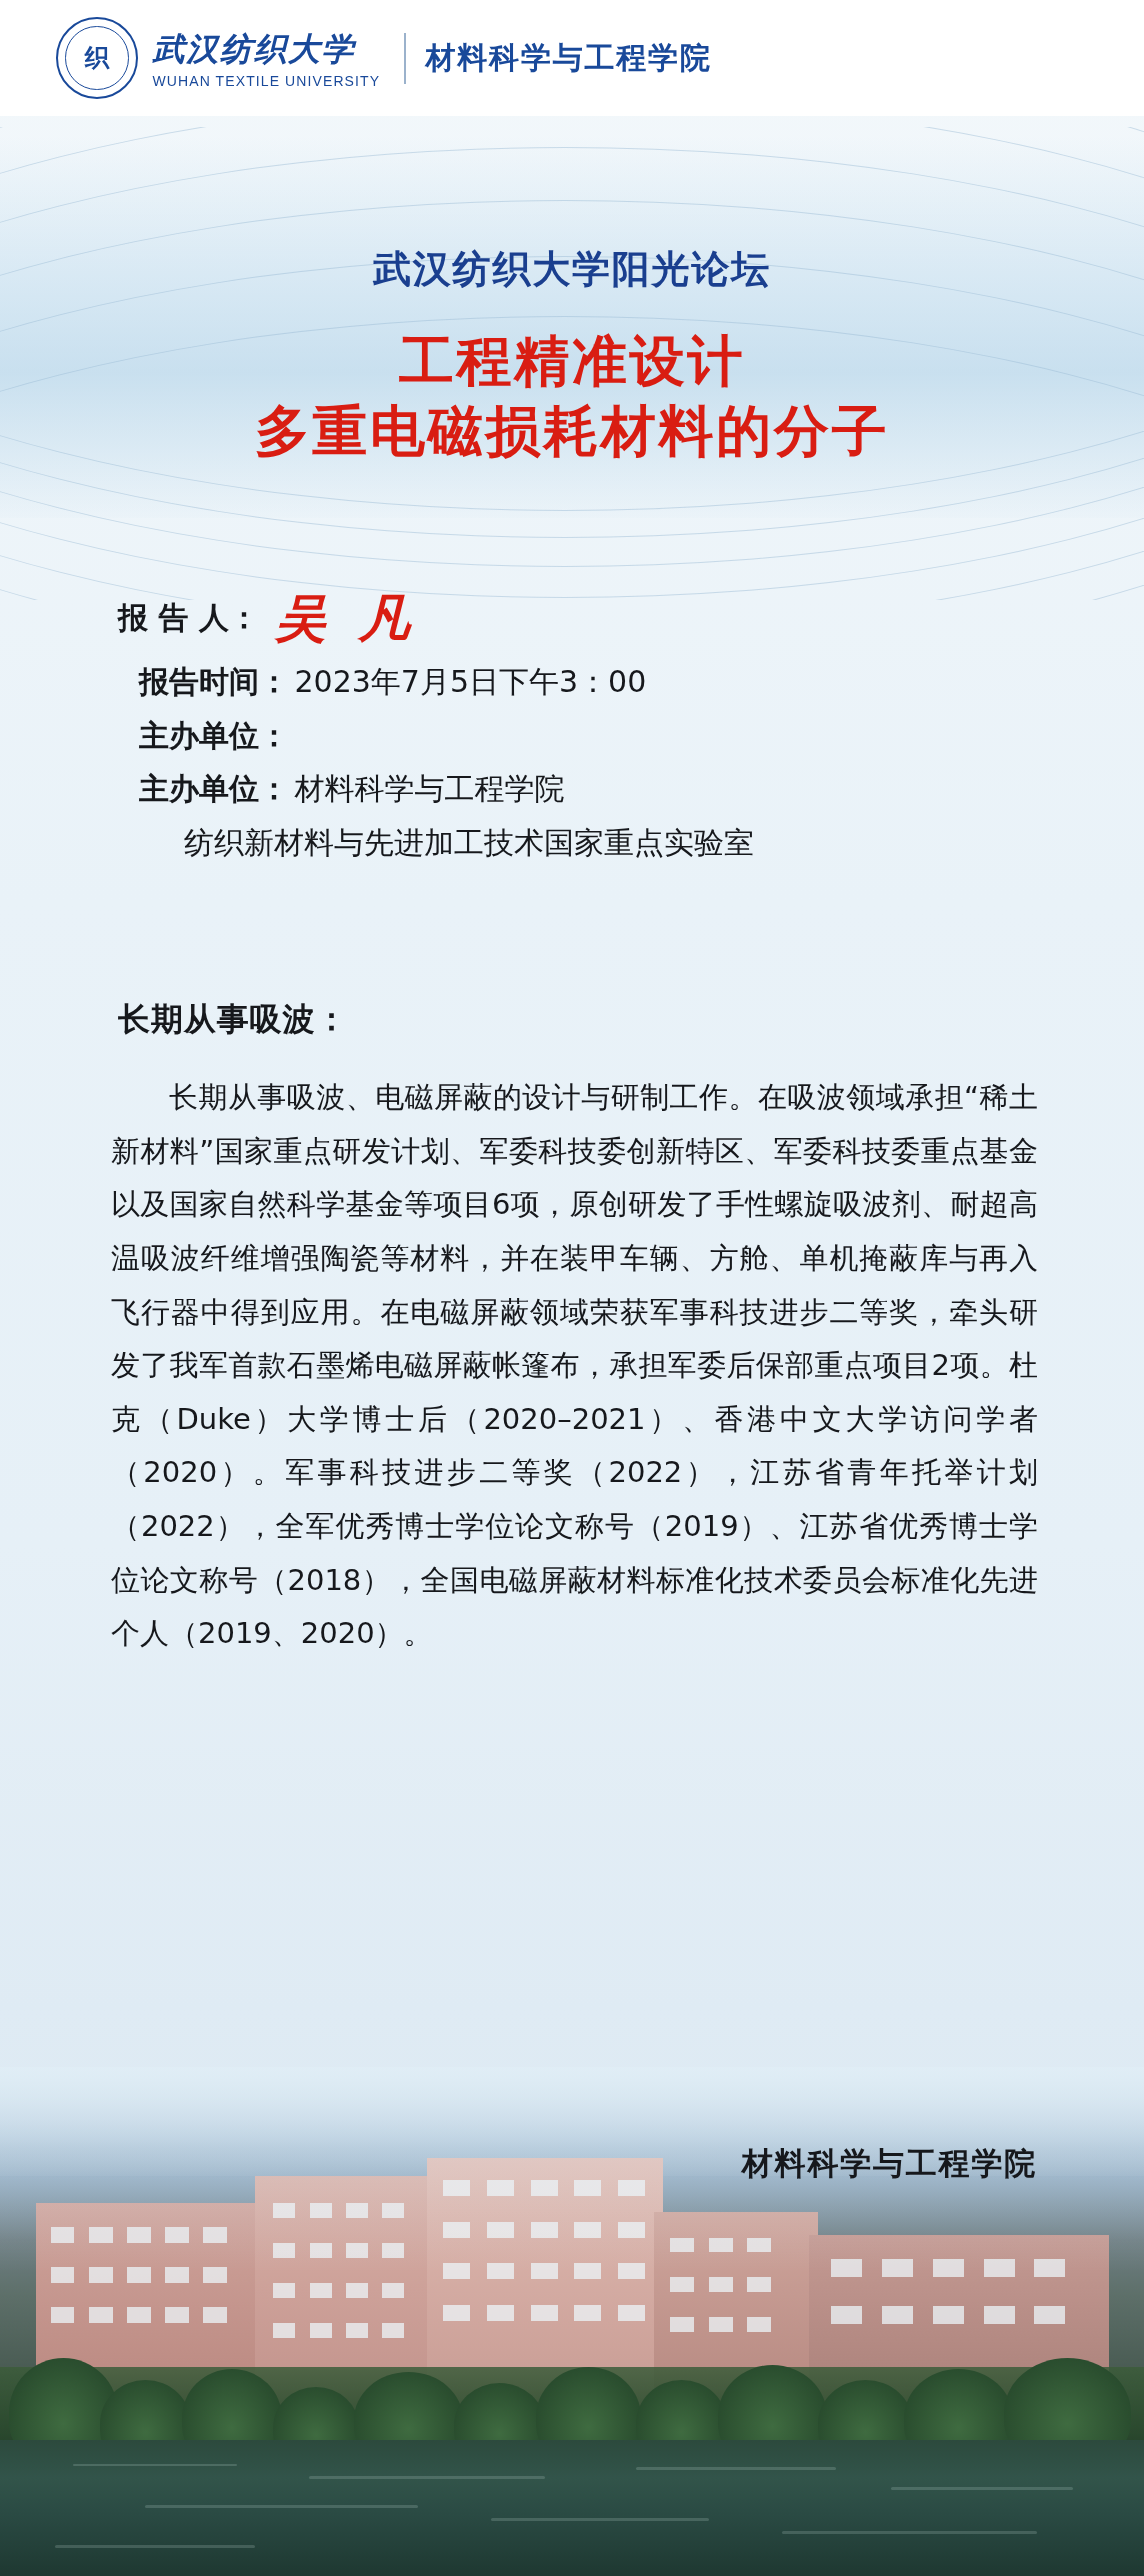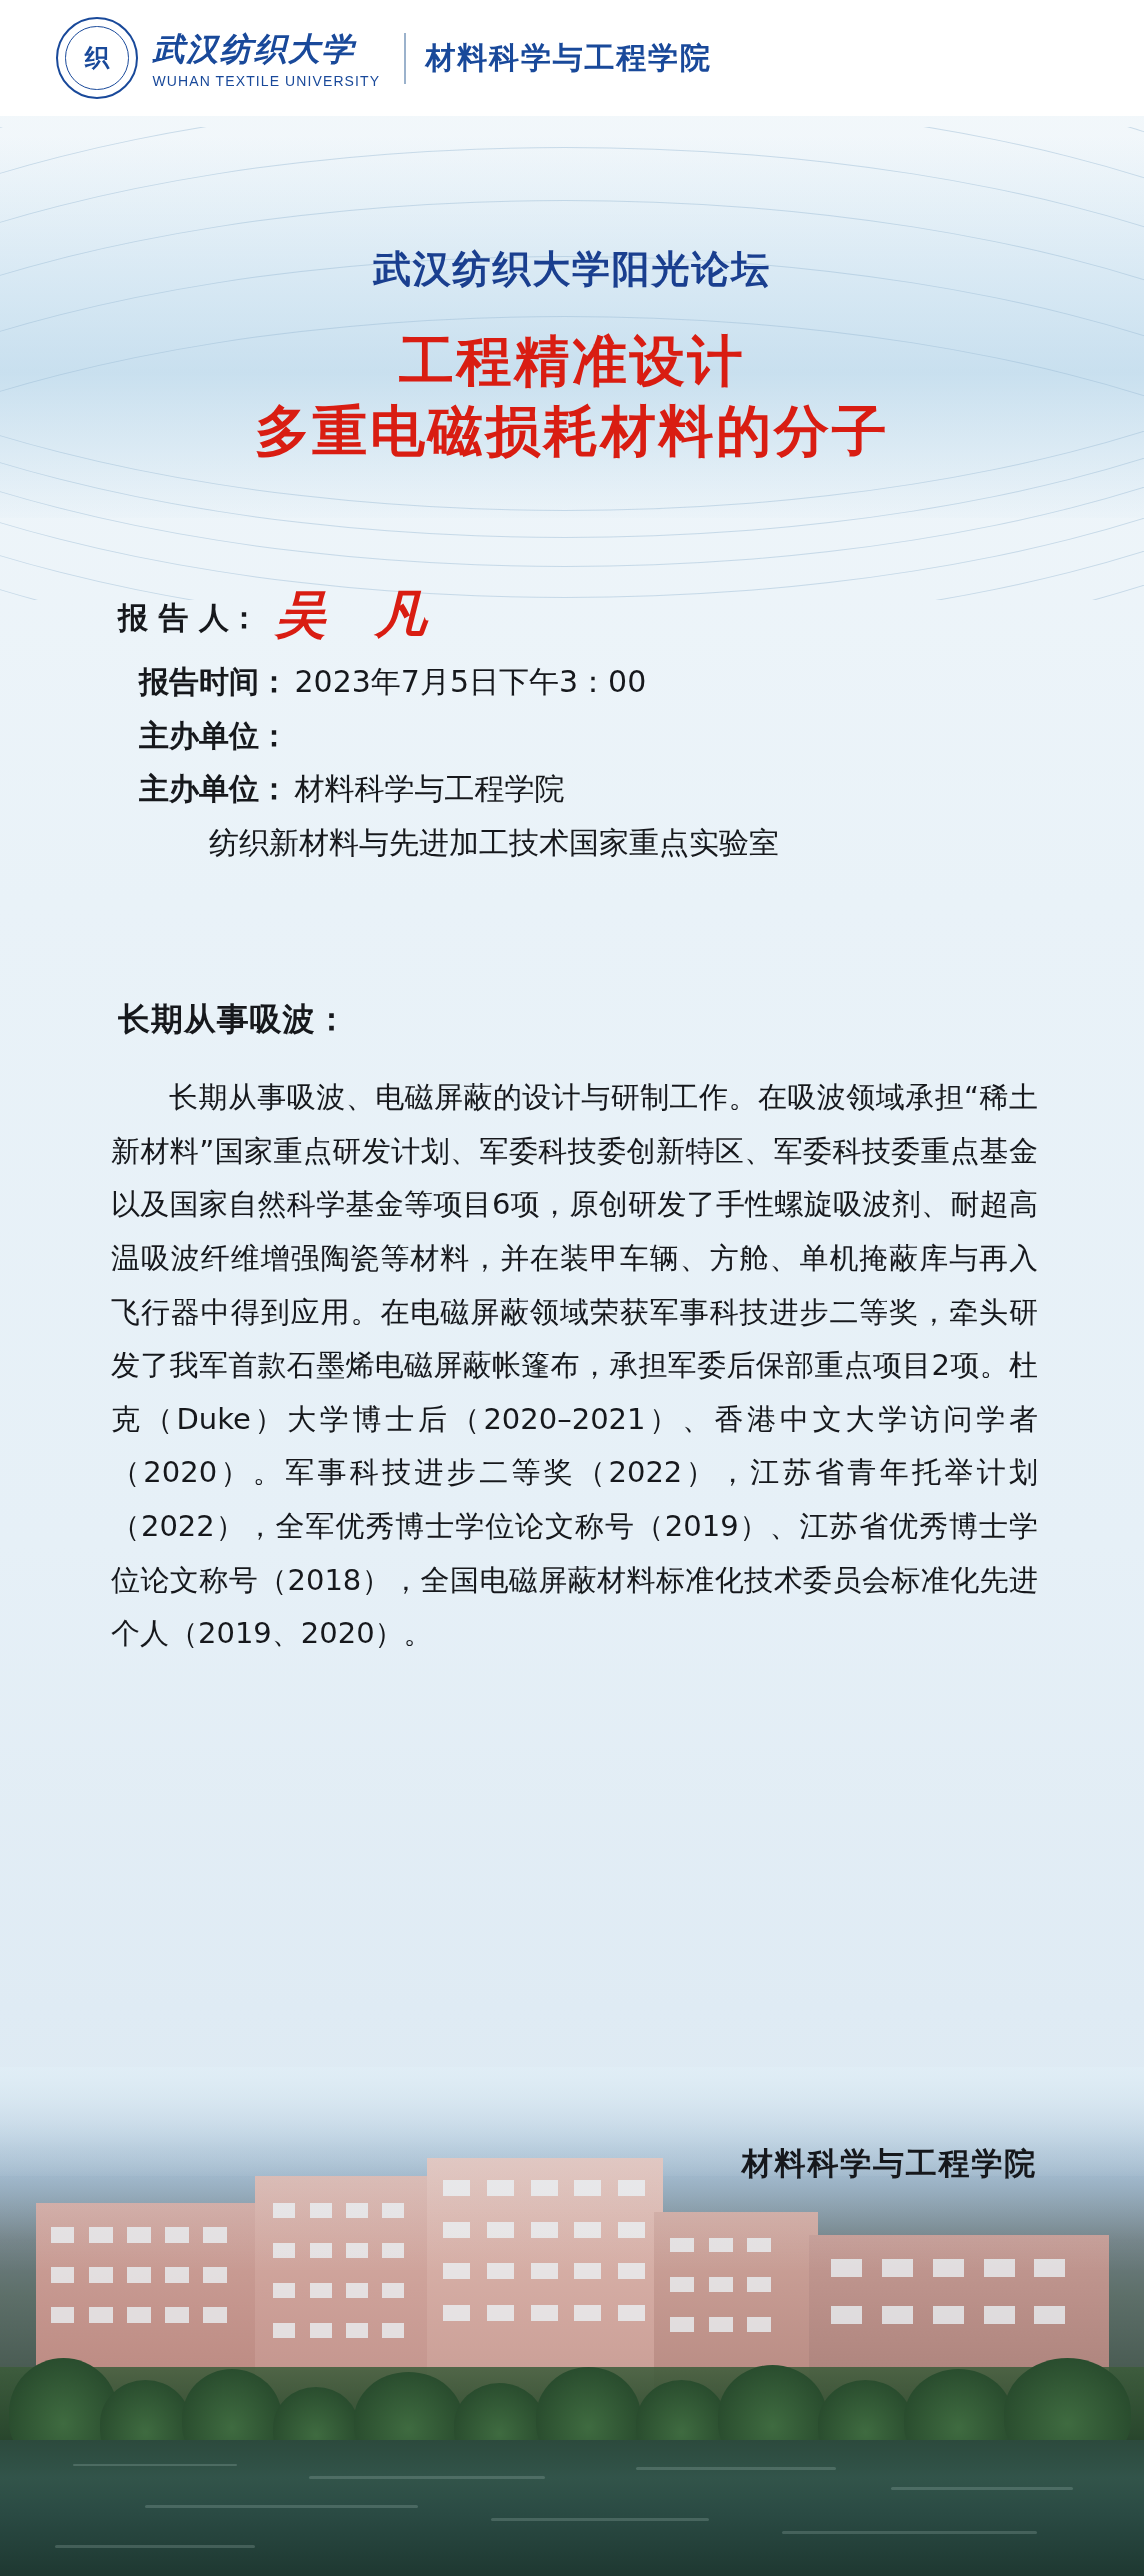--- a/index.html
+++ b/index.html
@@ -165,34 +165,34 @@
     font-size: 30px;
     color: #16181c;
     margin-left: 5.5px;
   }
   .speaker-row {
     display: flex;
     align-items: center;
     margin-bottom: 18px;
   }
   .speaker-name {
-    font-family: Liberation Mono, monospace;
+    font-family: Liberation Sans, sans-serif;
     font-size: 51px;
     font-weight: bold;
     font-style: italic;
     color: #d91d12;
     margin-left: 16.4px;
     letter-spacing: 9px;
     line-height: 1;
   }
   .info-cont {
     font-family: Liberation Mono, monospace;
     font-size: 30px;
     color: #16181c;
-    margin-left: 91px;
+    margin-left: 66px;
   }
 
   
   .bio-heading {
     position: absolute;
     left: 118px;
     top: 998px;
     font-family: "DejaVu Sans", sans-serif;
     font-size: 32px;
     font-weight: bold;

